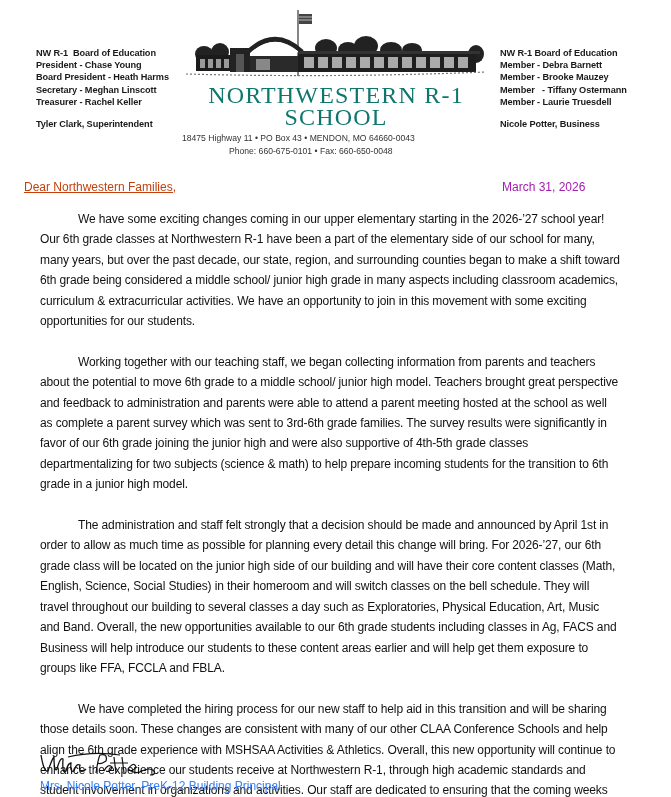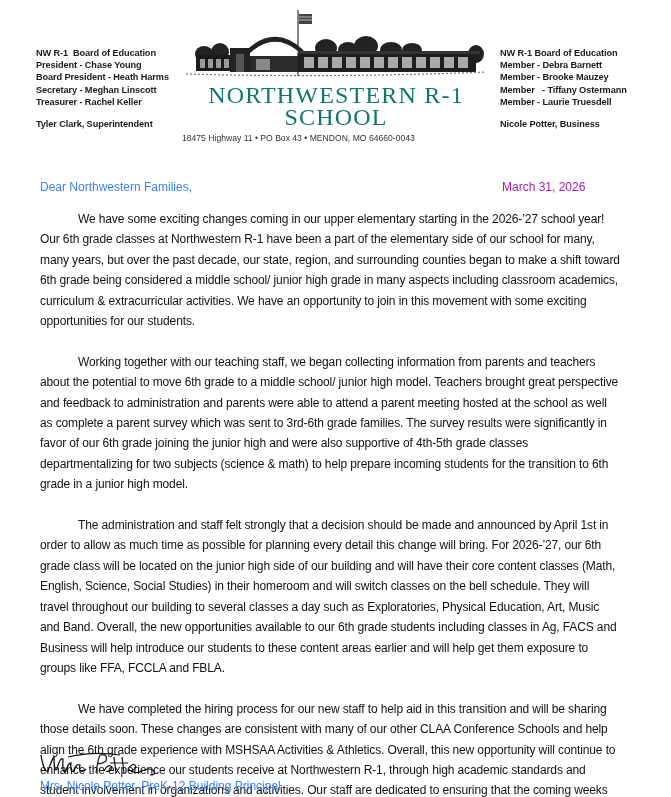--- a/index.html
+++ b/index.html
@@ -56,24 +56,25 @@
       font-size: 8.6px;
       line-height: 12.5px;
       color: #333;
       font-family: "Liberation Sans", sans-serif;
     }
     .address .a1 { display: block; padding-left: 18px; }
     .address .a2 { display: block; padding-left: 65px; }
 
     .salutation {
       position: absolute;
-      left: 40px;
+      left: 24px;
       top: 180px;
       font-size: 12px;
-      color: #3b82f6;
+      color: #c2410c;
+      text-decoration: underline;
     }
     .date {
       position: absolute;
       left: 502px;
       top: 180px;
       font-size: 12px;
       color: #a21caf;
     }
     .body-text {
       position: absolute;
@@ -176,20 +177,21 @@
   </svg>
 </div>
 
 <div class="school-name">
   <span>NORTHWESTERN R-1</span>
   <span class="line2">SCHOOL</span>
 </div>
 
 <div class="address">
   <span class="a1">18475 Highway 11 • PO Box 43 • MENDON, MO 64660-0043</span>
+  <span class="a2">Phone: 660-675-0101 • Fax: 660-650-0048</span>
 </div>
 
 <div class="letterhead-right">
   <div class="lh-line">NW R-1 Board of Education</div>
   <div class="lh-line">Member - Debra Barnett</div>
   <div class="lh-line">Member - Brooke Mauzey</div>
   <div class="lh-line">Member   - Tiffany Ostermann</div>
   <div class="lh-line">Member - Laurie Truesdell</div>
   <div class="gap"></div>
   <div class="lh-line">Nicole Potter, Business</div>

